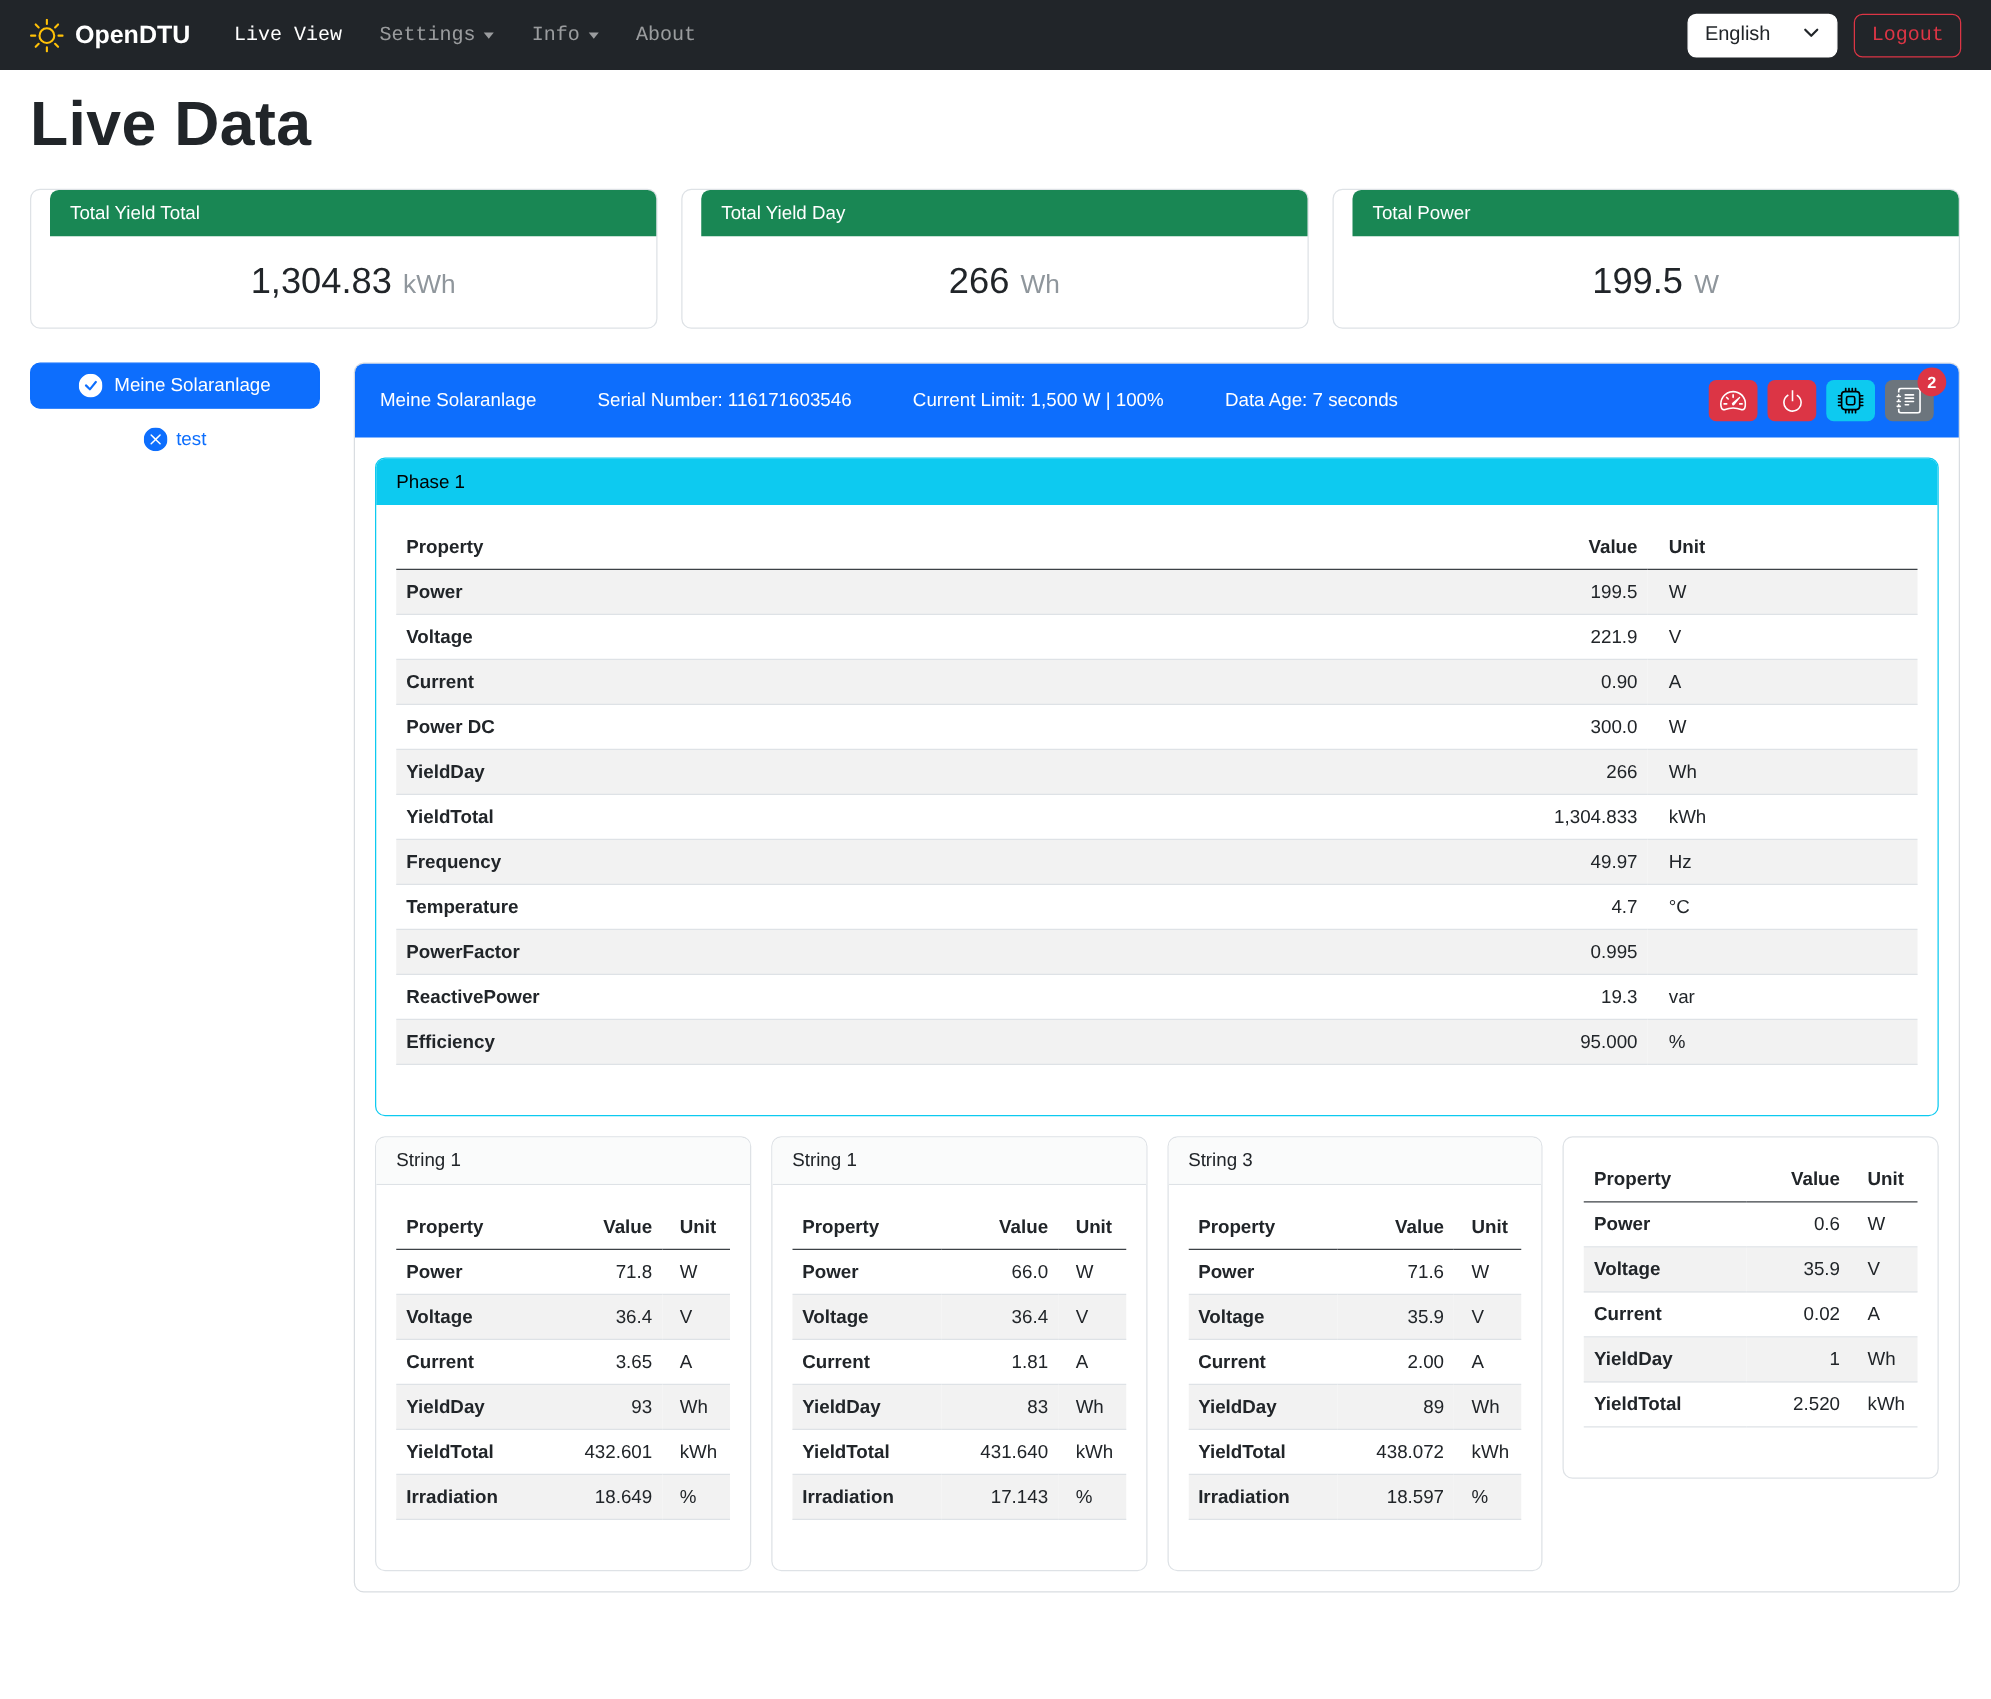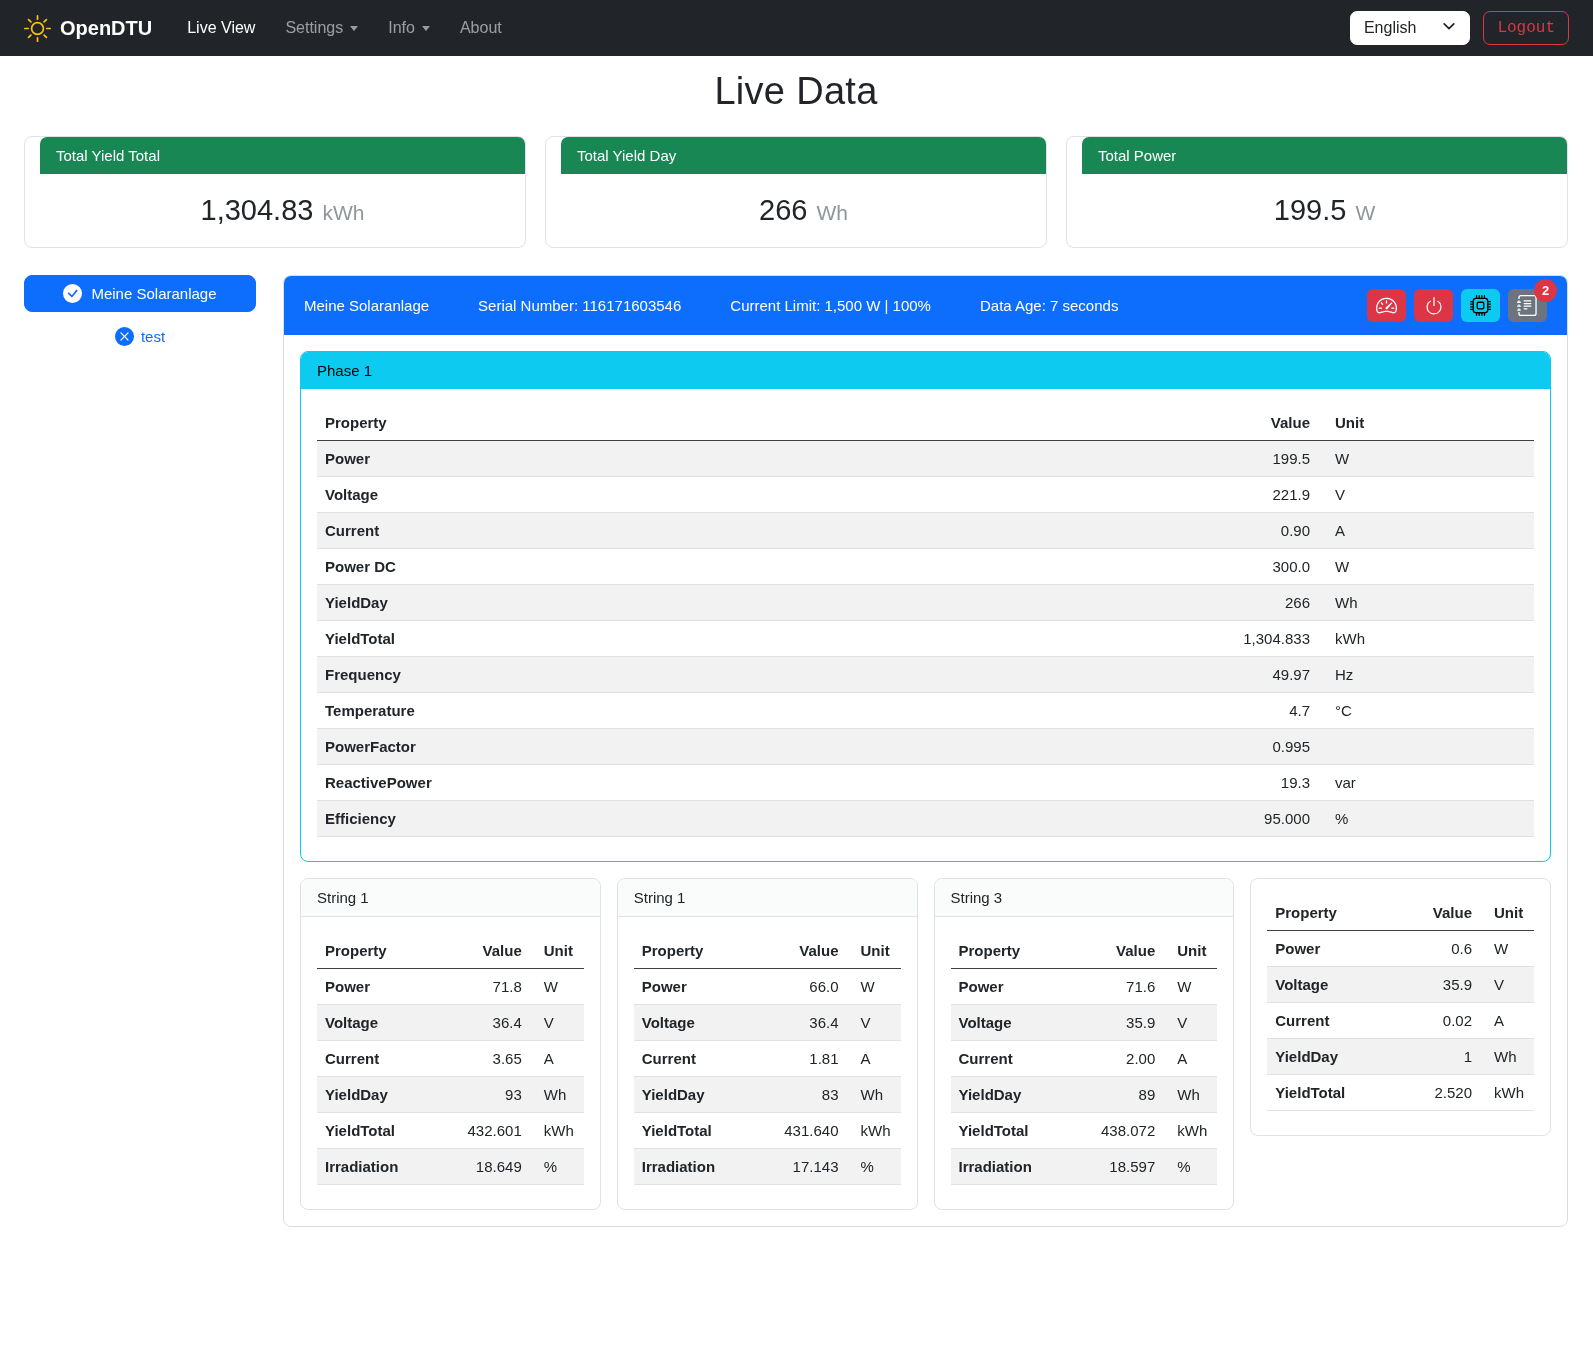--- a/index.html
+++ b/index.html
@@ -13,42 +13,42 @@
   
   .navbar {
     background: #212529;
     height: 56px;
     display: flex;
     align-items: center;
     padding: 8px 24px;
   }
   .brand { display: flex; align-items: center; gap: 9px; color: #fff; font-size: 20px; font-weight: 700; margin-right: 20px; }
   .brand svg { display: block; }
-  .nav-links { display: flex; align-items: center; }
+  .nav-links { display: flex; align-items: center; font-family: Liberation Mono, monospace; }
   .nav-link {
     color: rgba(255,255,255,.55);
     font-size: 16px;
     padding: 8px 15px;
     display: flex; align-items: center; gap: 7px;
     cursor: pointer; text-decoration: none;
   }
   .nav-link.active { color: #fff; }
   .caret { width: 0; height: 0; border: 4px solid transparent; border-top: 5px solid currentColor; margin-top: 4px; }
   .nav-right { margin-left: auto; display: flex; gap: 13px; }
   .lang-select {
     background: #fff; color: #212529; border: 1px solid #fff; border-radius: 7px;
     padding: 7px 13px; font-size: 16px; display: flex; align-items: center; gap: 26px; cursor: pointer;
   }
   .logout-btn {
     background: transparent; color: #dc3545; border: 1px solid #dc3545; border-radius: 7px;
     padding: 7px 13px; font-size: 16px; cursor: pointer; font-family: Liberation Mono, monospace;
   }
   
   .container { padding: 0 25px 14px 24px; }
-  .page-title { font-size: 38px; font-weight: 400; margin: 14px 0 23px; letter-spacing: .3px; text-align: center; }
+  .page-title { font-size: 50px; font-weight: 700; margin: 14px 0 23px; letter-spacing: .3px; }
   
   .summary-row { display: grid; grid-template-columns: repeat(3, 1fr); gap: 19px; margin-bottom: 27px; }
   .summary-card { border: 1px solid #dee2e6; border-radius: 8px; background: #fff; padding-left: 15px; }
   .summary-header { background: #198754; color: #fff; font-size: 15px; padding: 10px 16px; border-radius: 7px 7px 0 0; }
   .summary-body { padding: 20px 16px; text-align: center; }
   .summary-value { font-size: 29px; font-weight: 500; color: #212529; }
   .summary-unit { font-size: 21px; color: #8f969c; margin-left: 9px; font-weight: 500; }
   
   .main-row { display: grid; grid-template-columns: 232px 1fr; gap: 27px; align-items: start; }
   .sidebar-btn {
@@ -76,21 +76,21 @@
     position: absolute; top: -10px; right: -10px; background: #dc3545; color: #fff;
     border-radius: 50%; min-width: 23px; height: 23px; font-size: 13px; font-weight: 700;
     display: flex; align-items: center; justify-content: center;
   }
   .inverter-body { padding: 16px; }
   
   .phase-card { border: 1px solid #0dcaf0; border-radius: 8px; margin-bottom: 16px; }
   .phase-header { background: #0dcaf0; color: #000; font-size: 15px; padding: 10px 16px; border-radius: 7px 7px 0 0; }
   .phase-body { padding: 16px; }
   
-  table.data-table { width: 100%; border-collapse: collapse; font-size: 15px; margin-bottom: 8px; }
+  table.data-table { width: 100%; border-collapse: collapse; font-size: 15px; margin-bottom: 24px; }
   .data-table th, .data-table td { padding: 9px 8px; text-align: left; border-bottom: 1px solid #dee2e6; font-weight: 400; }
   .data-table thead th { font-weight: 700; border-bottom: 1px solid #3c4146; }
   .data-table th.prop { font-weight: 700; }
   .data-table .val { text-align: right; }
   .phase-table td.val, .phase-table th.val { width: 130px; }
   .phase-table .unit { width: 216px; padding-left: 17px; }
   .string-table .unit { width: 54px; padding-left: 14px; }
   .data-table tr.striped th, .data-table tr.striped td { background: #f2f2f2; }
   
   .strings-row { display: grid; grid-template-columns: repeat(4, 1fr); gap: 16px; align-items: start; }

